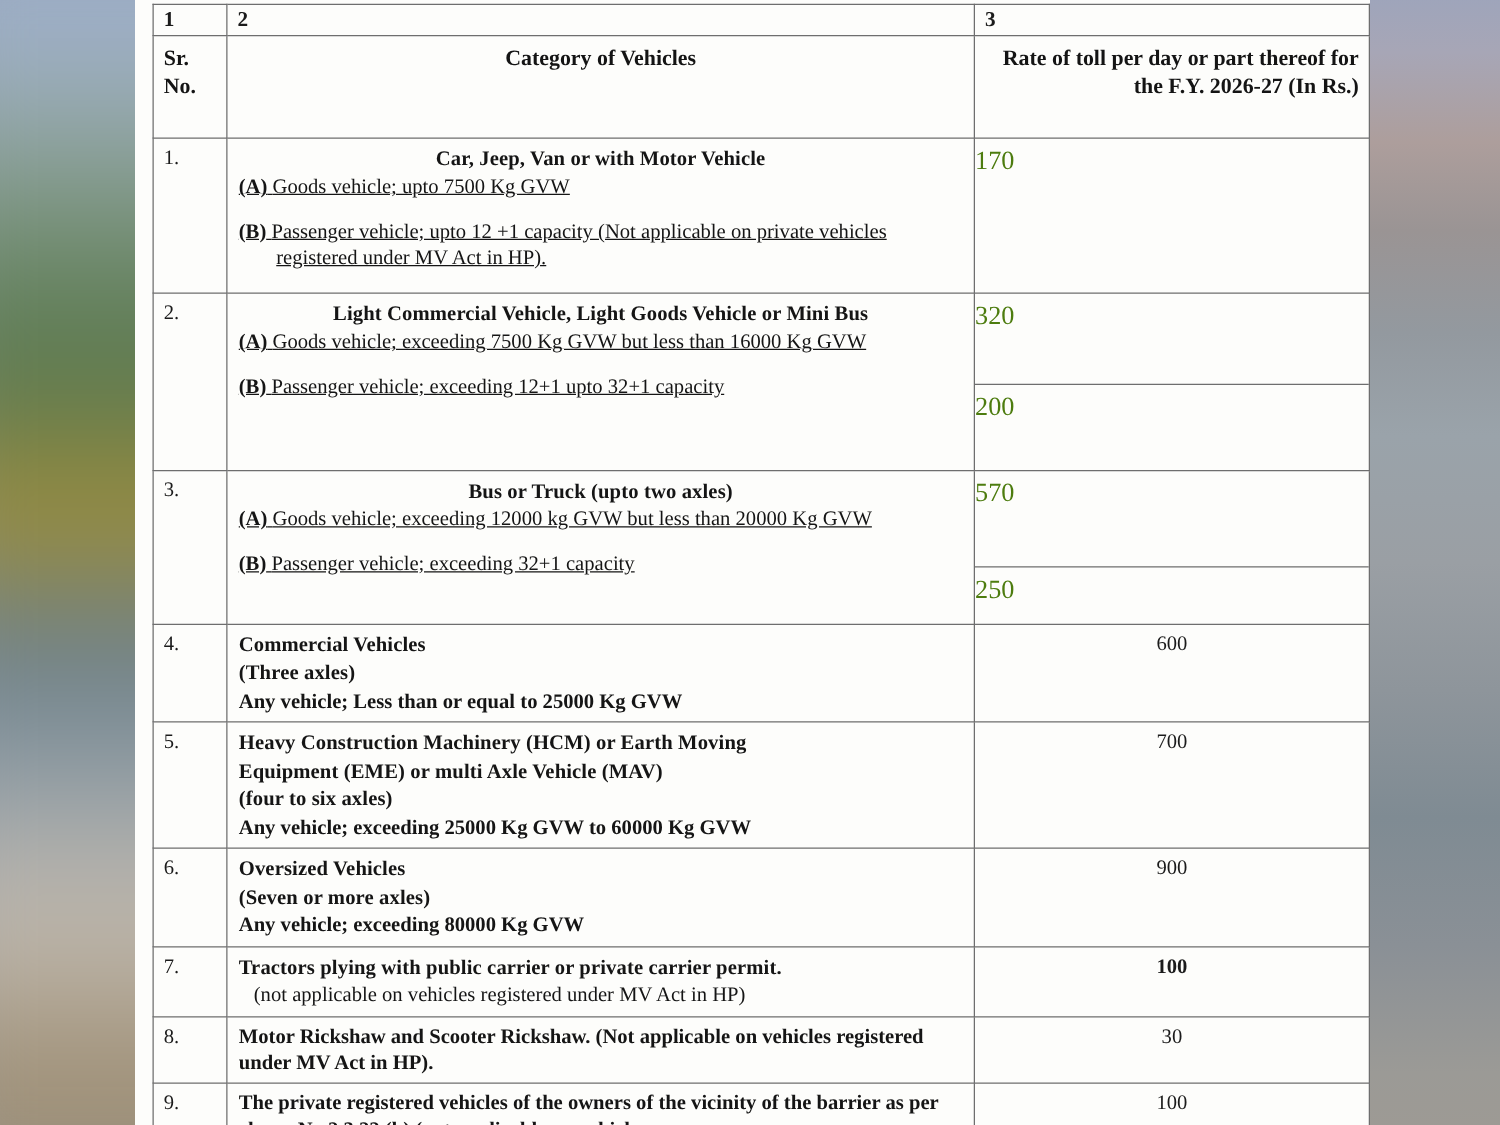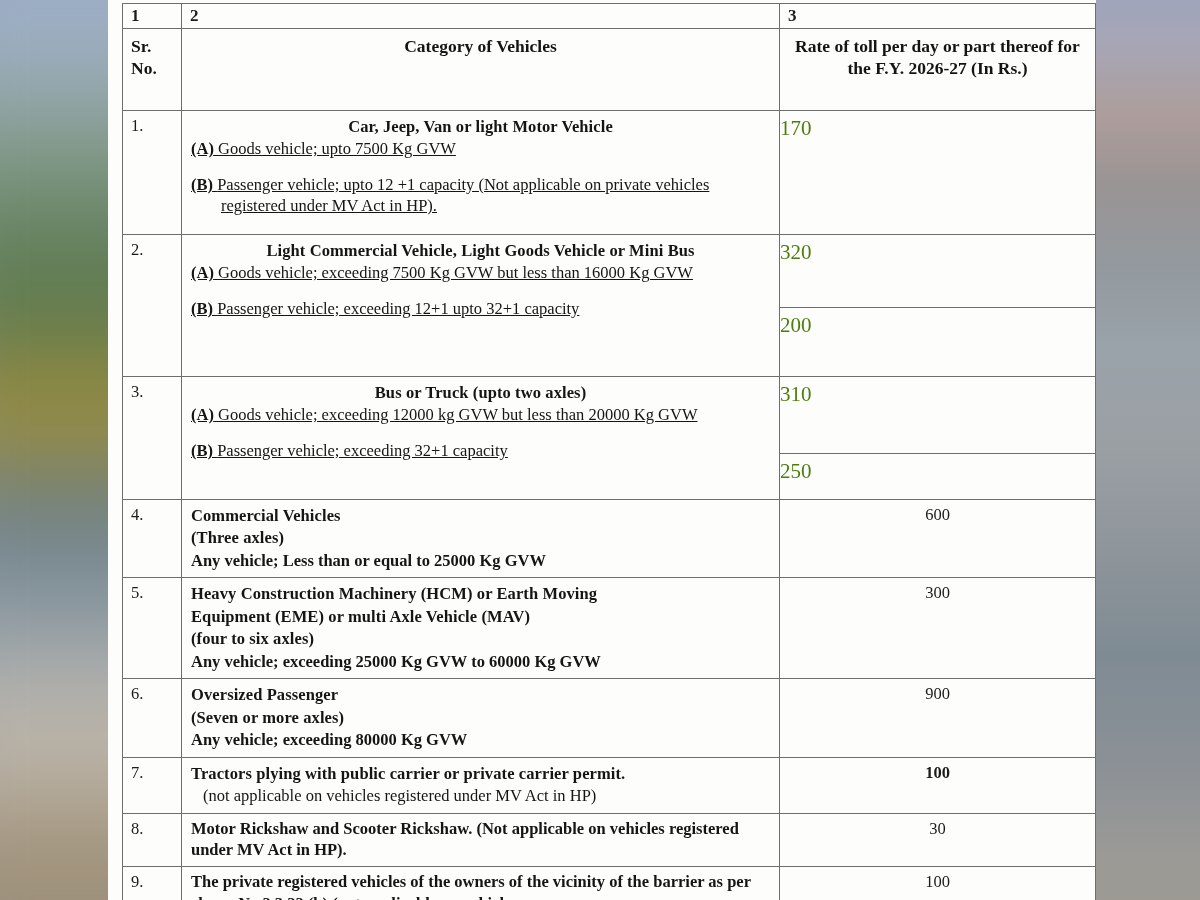--- a/index.html
+++ b/index.html
@@ -114,21 +114,21 @@
   
   .hdr td {
     font-weight: bold;
     font-size: 17.5px;
     color: #141414;
     line-height: 1.28;
     padding: 6px 8px 8px 8px;
   }
   .hdr .sr-head { padding-left: 8px; }
   .hdr .cat-head { text-align: center; padding-top: 6px; }
-  .hdr .rate-head { text-align: center; }
+  .hdr .rate-head { text-align: right; }
 
   
   td.sr {
     font-size: 16.5px;
     color: #1b1b1b;
     padding: 5px 0 0 8px;
     font-weight: normal;
   }
   td.cat {
     font-size: 16.5px;
@@ -215,21 +215,21 @@
           <span>Sr.</span><br>
           <span>No.</span>
         </td>
         <td class="cat-head">Category of Vehicles</td>
         <td class="rate-head">Rate of toll per day or part thereof for the F.Y. 2026-27 (In Rs.)</td>
       </tr>
 
       <tr style="height:124px;">
         <td class="sr">1.</td>
         <td class="cat">
-          <span class="title">Car, Jeep, Van or light Motor Vehicle</span>
+          <span class="title">Car, Jeep, Van or with Motor Vehicle</span>
           <span class="item"><b>(A)</b> <span>Goods vehicle; upto 7500 Kg GVW</span></span>
           <span class="spacer"></span>
           <span class="item"><b>(B)</b> <span>Passenger vehicle; upto 12 +1 capacity (Not applicable on private vehicles registered under MV Act in HP).</span></span>
         </td>
         <td class="nopad">
           <table class="subrate">
             <tbody>
                 <tr>
                   <td style="height:65px;">170</td>
                 </tr>
@@ -265,21 +265,21 @@
         <td class="cat">
           <span class="title">Bus or Truck (upto two axles)</span>
           <span class="item"><b>(A)</b> <span>Goods vehicle;  exceeding 12000 kg  GVW but less than 20000 Kg GVW</span></span>
           <span class="spacer"></span>
           <span class="item"><b>(B)</b> <span>Passenger vehicle; exceeding 32+1 capacity</span></span>
         </td>
         <td class="nopad">
           <table class="subrate">
             <tbody>
                 <tr>
-                  <td style="height:76px;">310</td>
+                  <td style="height:76px;">570</td>
                 </tr>
             <tr>
                   <td>250</td>
                 </tr>
           </tbody>
             </table>
         </td>
       </tr>
 
       <tr style="height:72px;">
@@ -293,27 +293,27 @@
       </tr>
 
       <tr style="height:101px;">
         <td class="sr">5.</td>
         <td class="cat">
           <span class="title left">Heavy Construction Machinery (HCM) or Earth Moving</span>
           <span class="title left">Equipment (EME) or multi Axle Vehicle (MAV)</span>
           <span class="title left">(four to six axles)</span>
           <span class="plain">Any vehicle;  exceeding 25000 Kg GVW to 60000 Kg GVW</span>
         </td>
-        <td class="rate">300</td>
+        <td class="rate">700</td>
       </tr>
 
       <tr style="height:73px;">
         <td class="sr">6.</td>
         <td class="cat">
-          <span class="title left">Oversized Passenger</span>
+          <span class="title left">Oversized Vehicles</span>
           <span class="title left">(Seven or more axles)</span>
           <span class="plain">Any vehicle; exceeding 80000 Kg GVW</span>
         </td>
         <td class="rate">900</td>
       </tr>
 
       <tr style="height:47px;">
         <td class="sr">7.</td>
         <td class="cat">
           <span class="title left">Tractors plying with public carrier or private carrier permit.</span>

